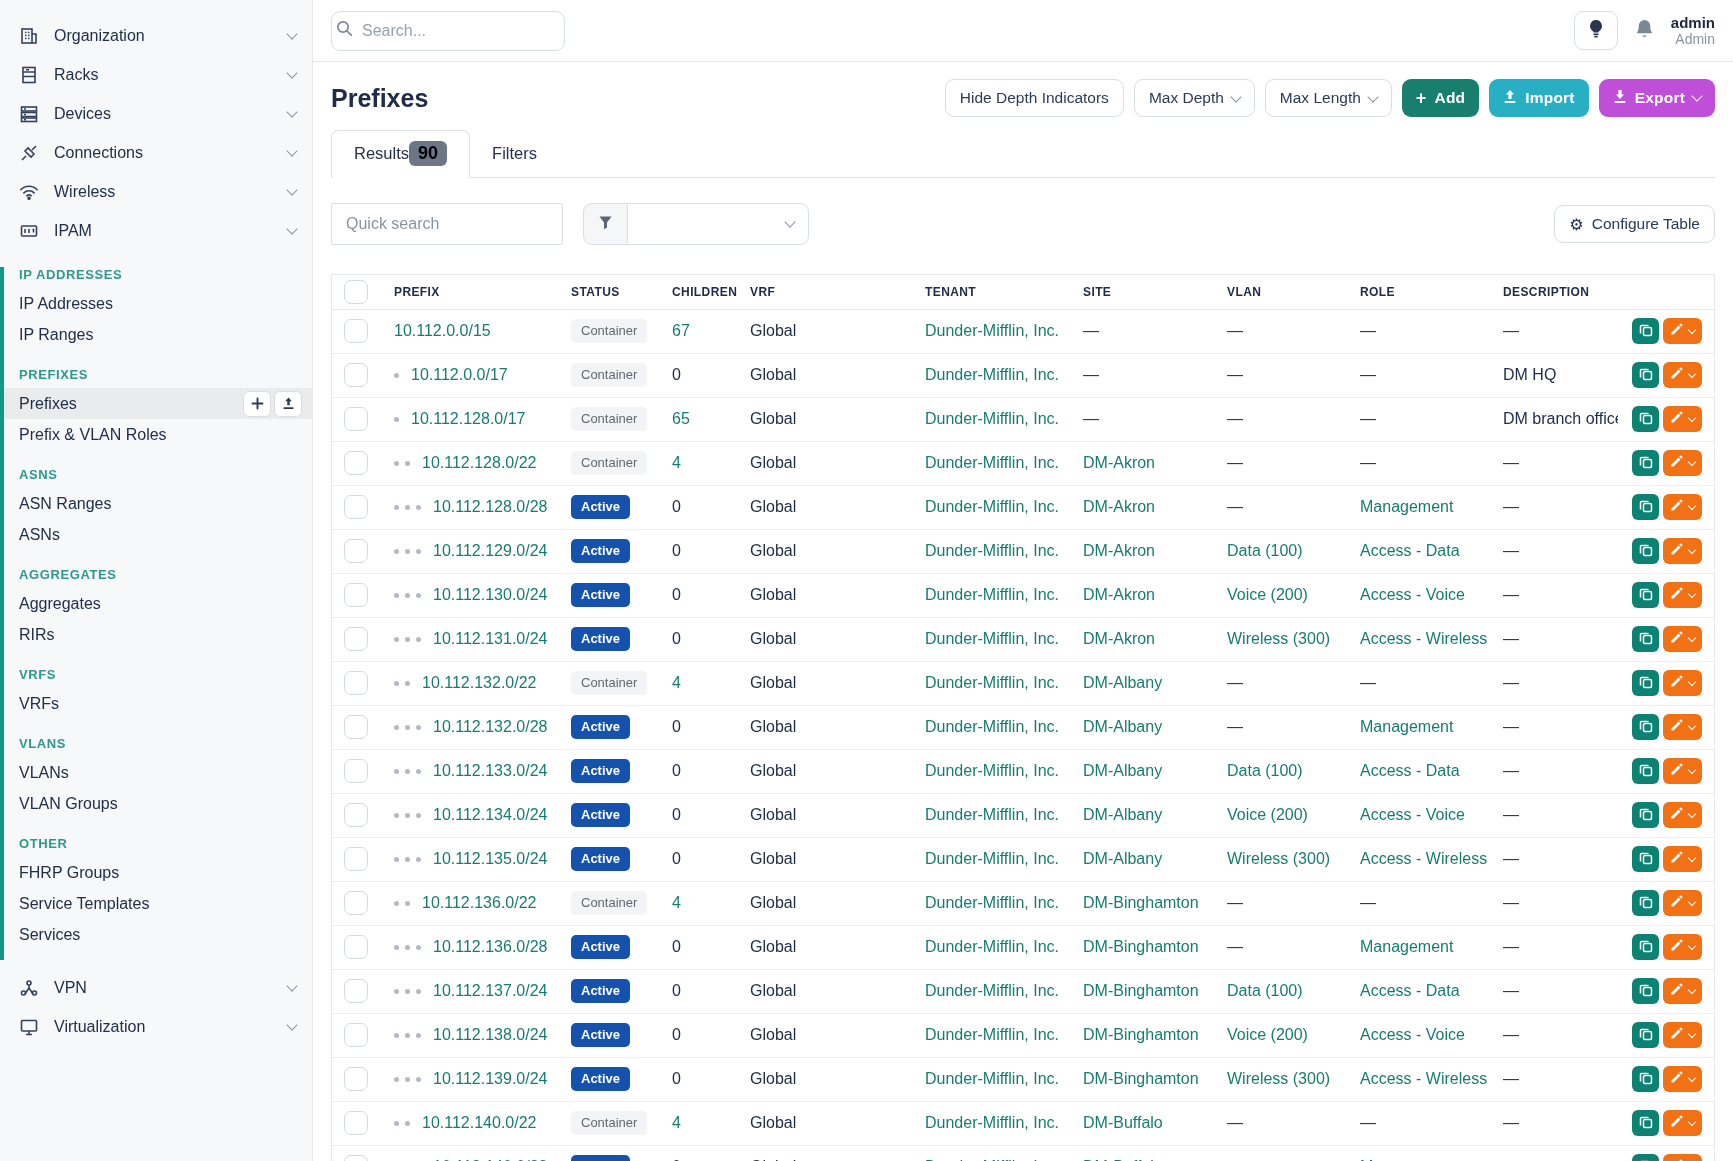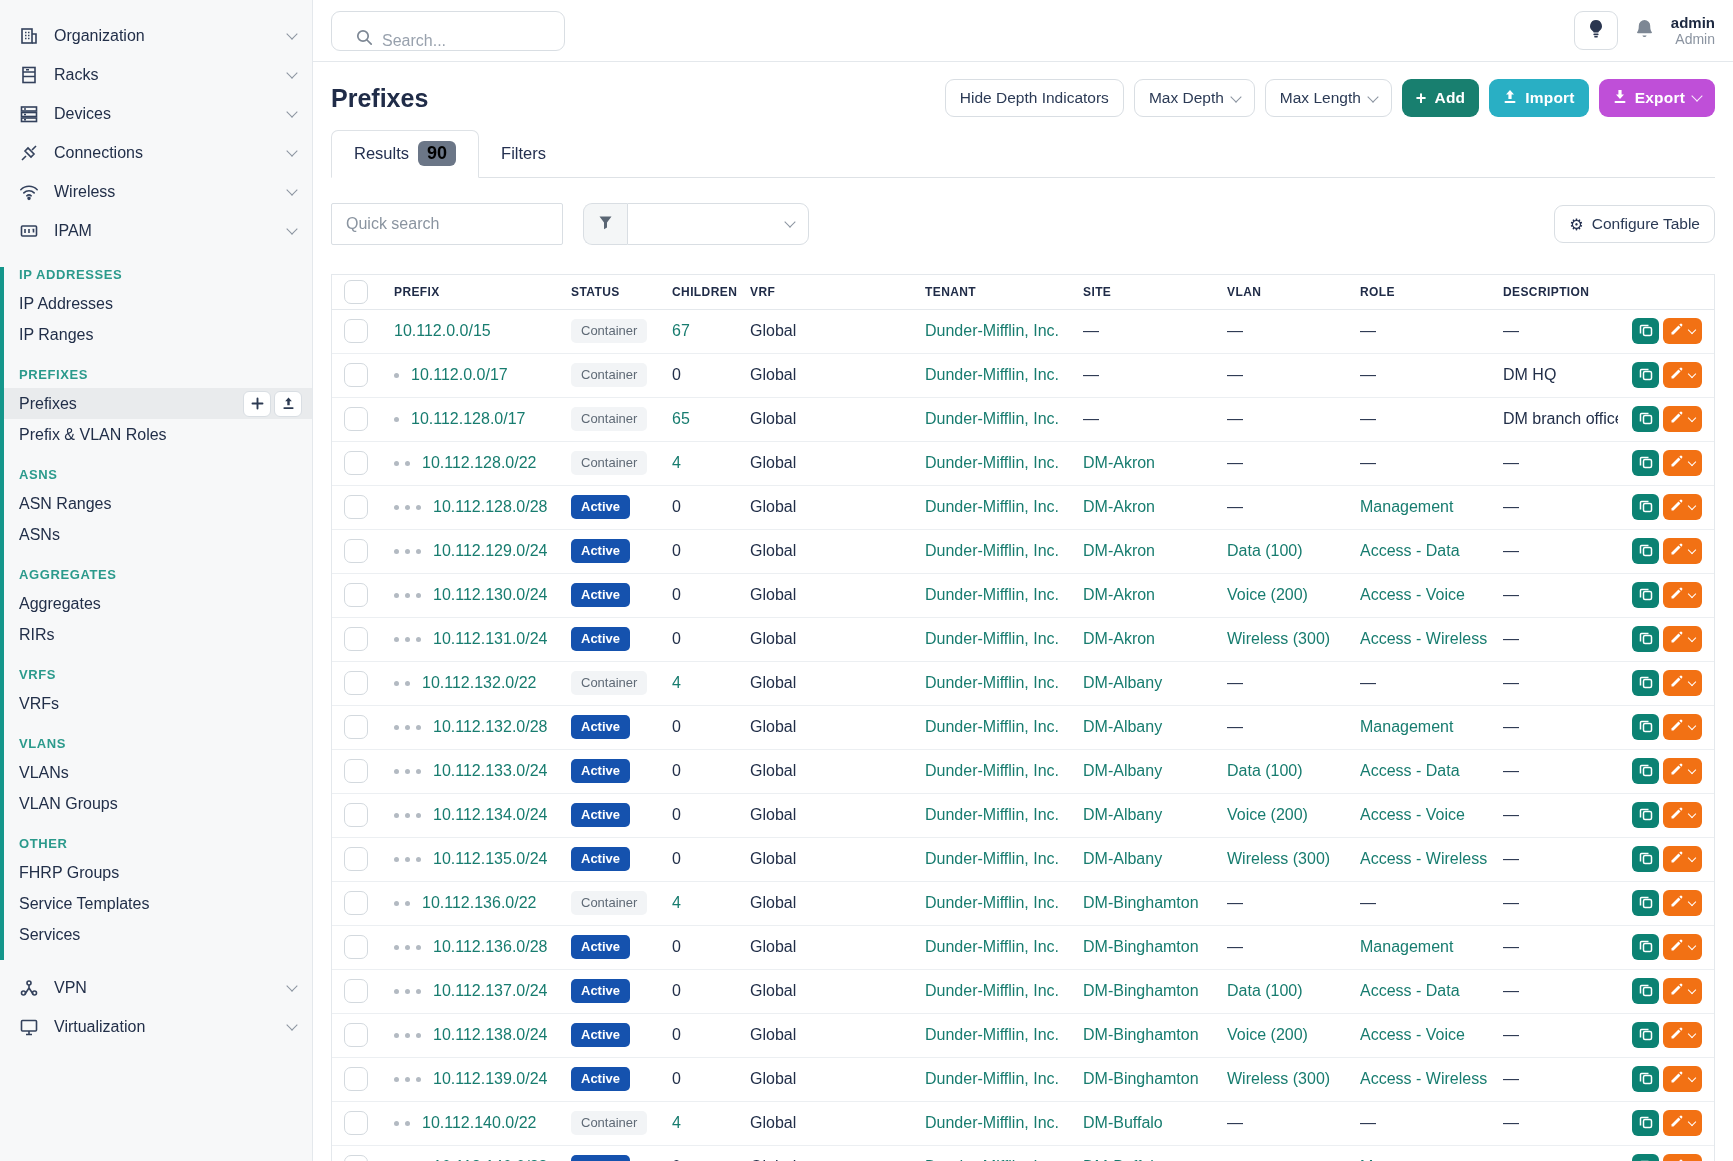--- a/index.html
+++ b/index.html
@@ -31,21 +31,21 @@
   .sub-item{display:flex;align-items:center;height:31px;padding:0 10px 0 15px;font-size:16px;color:var(--text);cursor:pointer;}
   .sub-item.active{background:var(--hover-bg);}
   .sub-item .lbl{flex:1;}
   .mini-btns{display:flex;gap:3px;}
   .mini-btn{width:28px;height:26px;background:#fff;border:1px solid var(--border2);border-radius:6px;display:flex;align-items:center;justify-content:center;color:#2c3a52;font-size:14px;cursor:pointer;}
   .menu-bottom{margin-top:8px;}
 
   
   .main{flex:1;display:flex;flex-direction:column;min-width:0;}
   .topbar{height:62px;min-height:62px;border-bottom:1px solid var(--border);display:flex;align-items:center;padding:0 18px;}
-  .search-box{width:234px;height:40px;border:1px solid var(--border2);border-radius:9px;display:flex;align-items:flex-end;padding:0 24px;gap:9px;background:#fff;}
+  .search-box{width:234px;height:40px;border:1px solid var(--border2);border-radius:9px;display:flex;align-items:center;padding:0 4px;gap:9px;background:#fff;}
   .search-box input{border:none;outline:none;font-size:16px;color:var(--text);width:100%;background:transparent;font-family:inherit;}
   .search-box input::placeholder{color:#98a1ad;}
   .top-right{margin-left:auto;display:flex;align-items:center;gap:16px;}
   .bulb-btn{width:44px;height:39px;border:1px solid var(--border2);border-radius:9px;background:#fff;display:flex;align-items:center;justify-content:center;cursor:pointer;}
   .bell-btn{background:none;border:none;cursor:pointer;display:flex;align-items:center;color:#7d8794;}
   .user{ text-align:right;line-height:1.15;}
   .user .uname{font-size:15px;font-weight:bold;color:#1c2840;}
   .user .urole{font-size:14px;color:#8a93a0;}
 
   .page-head{display:flex;align-items:center;padding:17px 18px 12px;}
@@ -55,21 +55,21 @@
   .btn-light{background:#fff;border:1px solid var(--border2);color:#2b3a55;}
   .btn-light .chev{margin-top:-2px;}
   .btn-solid{border:none;color:#fff;font-weight:bold;letter-spacing:.2px;}
   .btn-add{background:var(--add);}
   .btn-import{background:var(--import);}
   .btn-export{background:var(--export);}
   .btn-solid .chev{border-color:#fff;opacity:.9;}
 
   .content-inner{padding:0 18px;flex:1;display:flex;flex-direction:column;min-height:0;}
   .tabs{display:flex;border-bottom:1px solid #dee2e6;}
-  .tab{padding:10px 22px 11px;font-size:16.5px;color:#243050;display:flex;align-items:center;gap:9px;cursor:pointer;position:relative;top:1px;}
+  .tab{padding:10px 22px 11px;font-size:16.5px;color:#243050;display:flex;align-items:center;cursor:pointer;position:relative;top:1px;}
   .tab.active{background:#fff;border:1px solid #dee2e6;border-bottom:1px solid #fff;border-radius:7px 7px 0 0;}
   .tab-badge{background:#6b7687;color:#000000;font-size:18px;font-weight:bold;border-radius:6px;padding:2px 9px;}
 
   .toolbar{display:flex;align-items:center;margin-top:25px;}
   .quick-search{width:232px;height:42px;border:1px solid var(--border2);border-radius:2px;padding:0 14px;font-size:16px;color:var(--text);outline:none;font-family:inherit;}
   .quick-search::placeholder{color:#8a94a0;}
   .filter-group{display:flex;margin-left:20px;height:42px;}
   .filter-addon{width:44px;background:#f4f6f7;border:1px solid var(--border2);border-right:none;border-radius:9px 0 0 9px;display:flex;align-items:center;justify-content:center;}
   .filter-select{width:182px;border:1px solid var(--border2);border-radius:0 9px 9px 0;background:#fff;display:flex;align-items:center;justify-content:flex-end;padding:0 14px;cursor:pointer;}
   .toolbar-right{margin-left:auto;}

